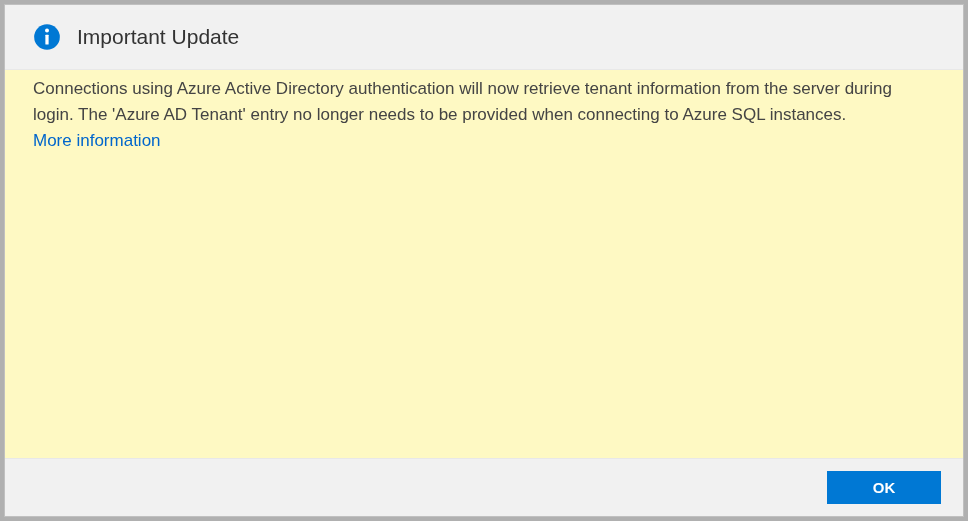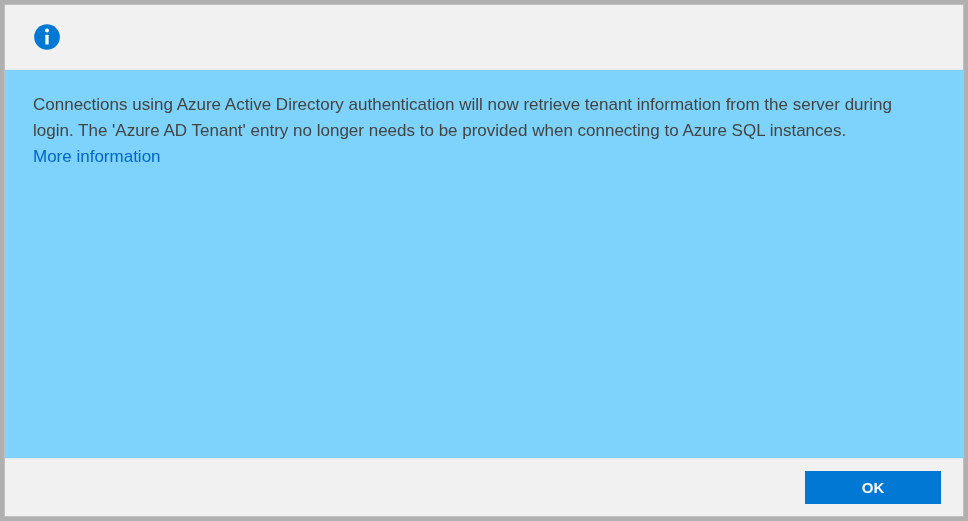--- a/index.html
+++ b/index.html
@@ -47,22 +47,22 @@
     }
     
     .dialog-title {
       font-size: 21px;
       font-weight: 400;
       color: #333333;
     }
     
     .dialog-body {
       flex: 1;
-      padding: 22px 28px;
-      background: #7dd3fc;
+      padding: 6px 28px;
+      background: #fef9c3;
     }
     
     .dialog-message {
       font-size: 17px;
       line-height: 1.55;
       color: #444444;
       font-weight: 400;
     }
     
     .more-info-link {
@@ -79,41 +79,42 @@
       display: flex;
       justify-content: flex-end;
       border-top: 1px solid #e8e8e8;
     }
     
     .ok-button {
       background: #0078d4;
       color: #ffffff;
       border: none;
       padding: 8px 0;
-      width: 136px;
+      width: 114px;
       font-size: 15px;
       font-weight: 600;
       cursor: pointer;
       font-family: inherit;
       text-align: center;
     }
   </style>
 </head>
 <body>
 
 <div class="dialog-container">
 
   <div class="dialog-header">
     <span class="info-icon">
       <svg viewBox="0 0 24 24" xmlns="http://www.w3.org/2000/svg">
         <circle cx="12" cy="12" r="11" fill="#0078d4"></circle>
         <rect x="10.6" y="10" width="2.8" height="8.5" fill="#ffffff" rx="0.5"></rect>
         <circle cx="12" cy="6.5" r="1.7" fill="#ffffff"></circle>
       </svg>
     </span>
+    <h1 class="dialog-title">Important Update</h1>
   </div>
 
   <div class="dialog-body">
     <p class="dialog-message">Connections using Azure Active Directory authentication will now retrieve tenant information from the server during login. The 'Azure AD Tenant' entry no longer needs to be provided when connecting to Azure SQL instances.</p>
     <a class="more-info-link">More information</a>
   </div>
 
   <div class="dialog-footer">
     <button class="ok-button">OK</button>
   </div>

